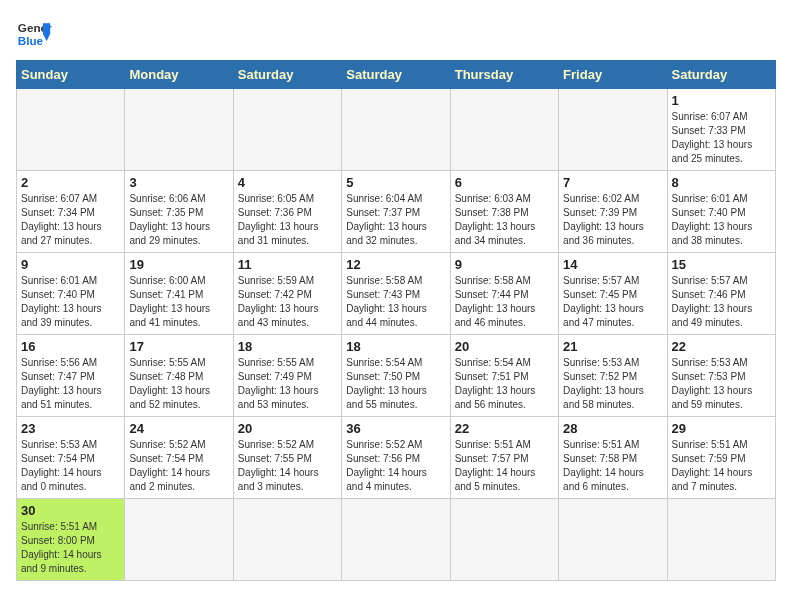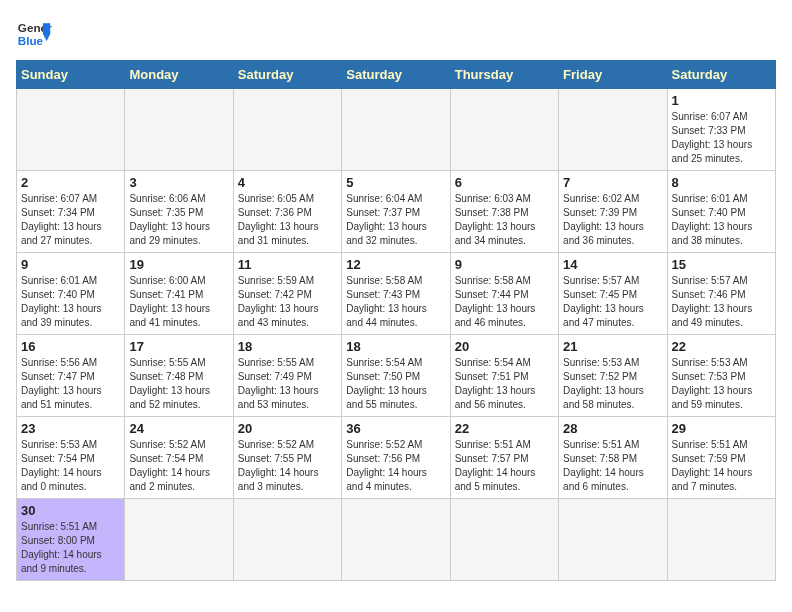--- a/index.html
+++ b/index.html
@@ -71,21 +71,21 @@
     }
     .day-info {
       font-size: 10px;
       color: #333;
       line-height: 1.4;
     }
     .last-row td {
       background: #f0f0f0;
     }
     .last-row td.has-data {
-      background: #c4b5fd;
+      background: #bef264;
     }
   </style>
 </head>
 <body>
 
 <div class="header-area">
   <div class="logo">
     <svg class="logo-icon" viewBox="0 0 40 40">
       <text x="2" y="18" font-size="13" font-weight="bold" fill="#333">General</text>
       <text x="2" y="32" font-size="13" font-weight="bold" fill="#1a73e8">Blue</text>

